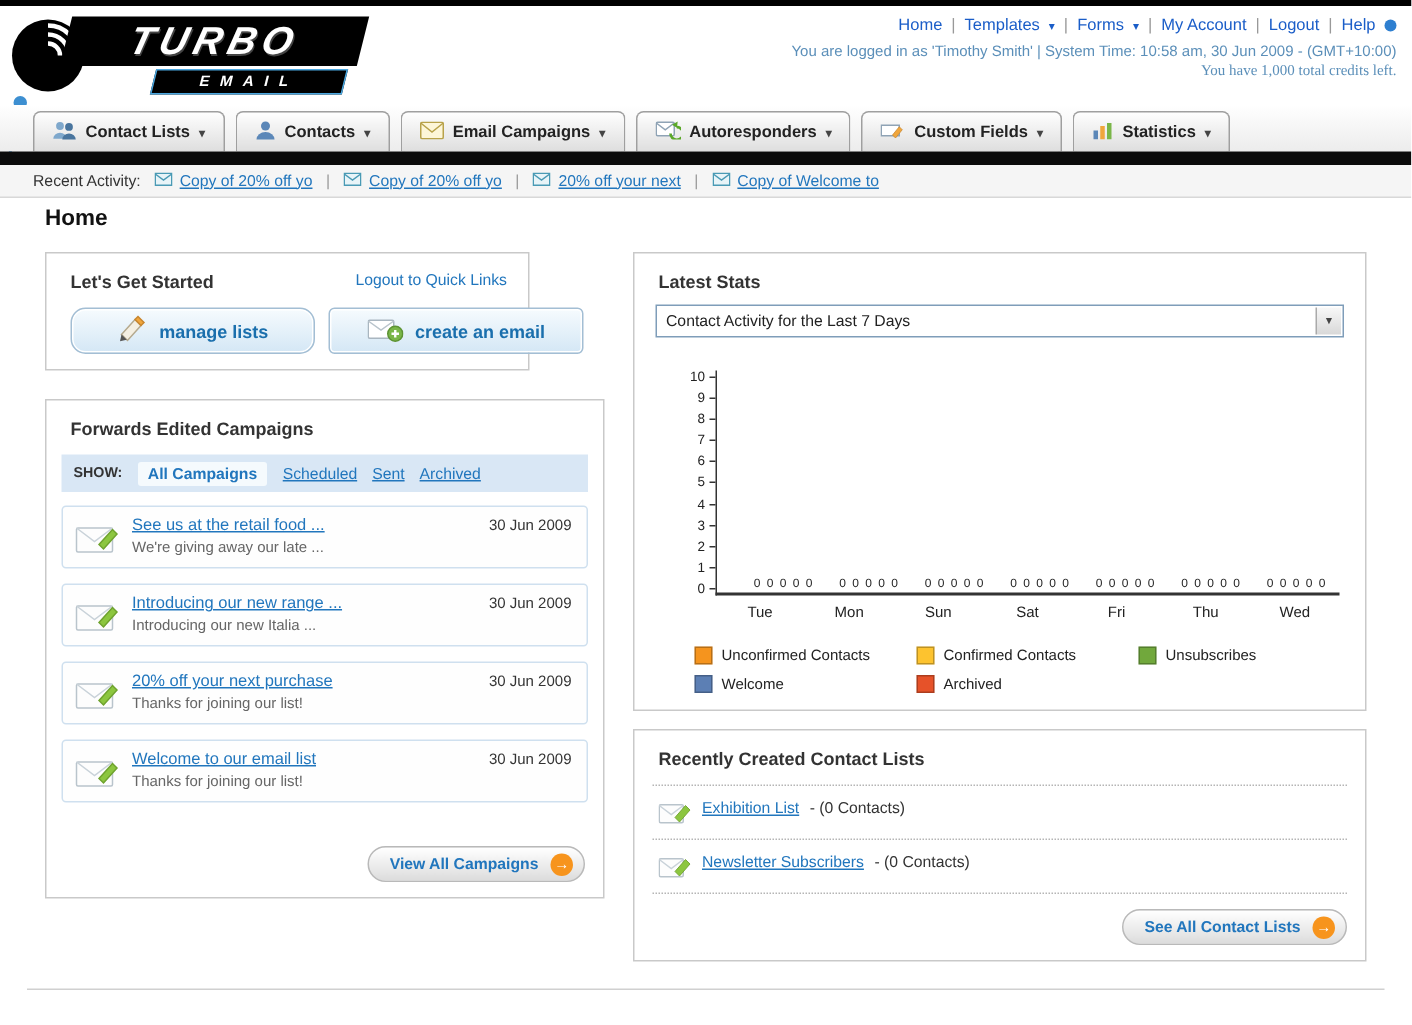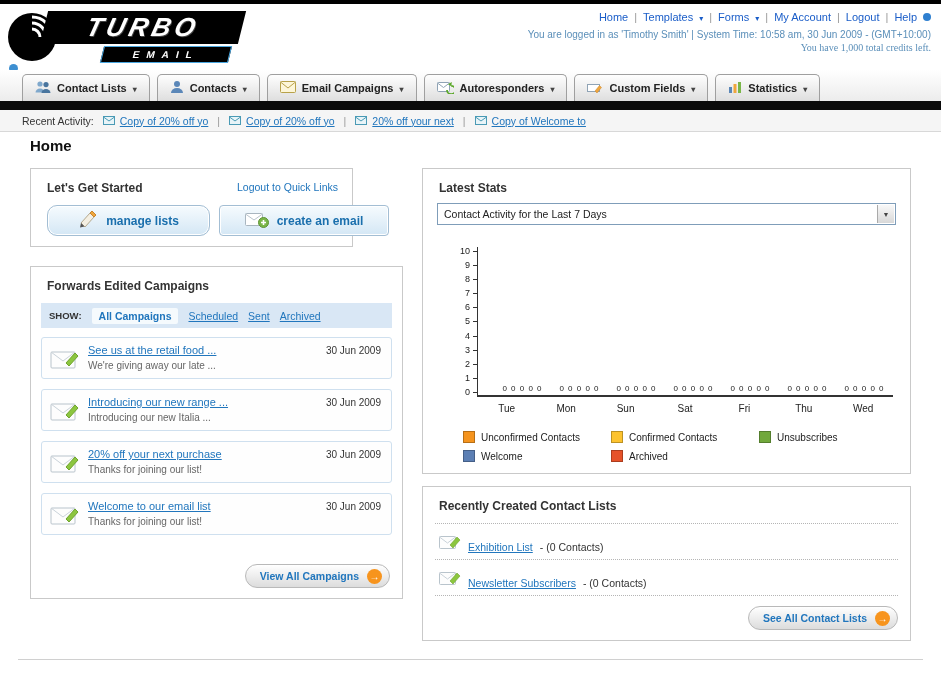--- a/index.html
+++ b/index.html
@@ -108,21 +108,21 @@
   .chart-x { display:flex; margin-left:24px; }
   .xlabel { flex:1; text-align:center; font-size:10px; color:#222; padding-top:6px; }
 
   .legend { position:absolute; left:40px; top:262px; width:444px; display:flex; flex-wrap:wrap; }
   .legend-item { width:148px; display:flex; align-items:center; gap:6px; font-size:10px; color:#222; margin-bottom:7px; }
   .swatch { width:12px; height:12px; border:1px solid rgba(0,0,0,0.25); flex:none; }
 
   
   .p-lists { left:404px; top:354px; width:489px; height:155px; }
   .dotted { position:absolute; left:12px; right:12px; border-top:1px dotted #b5b5b5; }
-  .cl-item { position:absolute; left:16px; display:flex; align-items:flex-end; gap:7px; font-size:10.5px; }
+  .cl-item { position:absolute; left:16px; display:flex; align-items:flex-start; gap:7px; font-size:10.5px; }
   .cl-name { color:#2176bd; text-decoration:underline; cursor:pointer; }
   .cl-suffix { color:#333; }
 </style>
 </head>
 <body>
 
 <div class="screen">
 
   <div class="header">
     <div class="logo">

